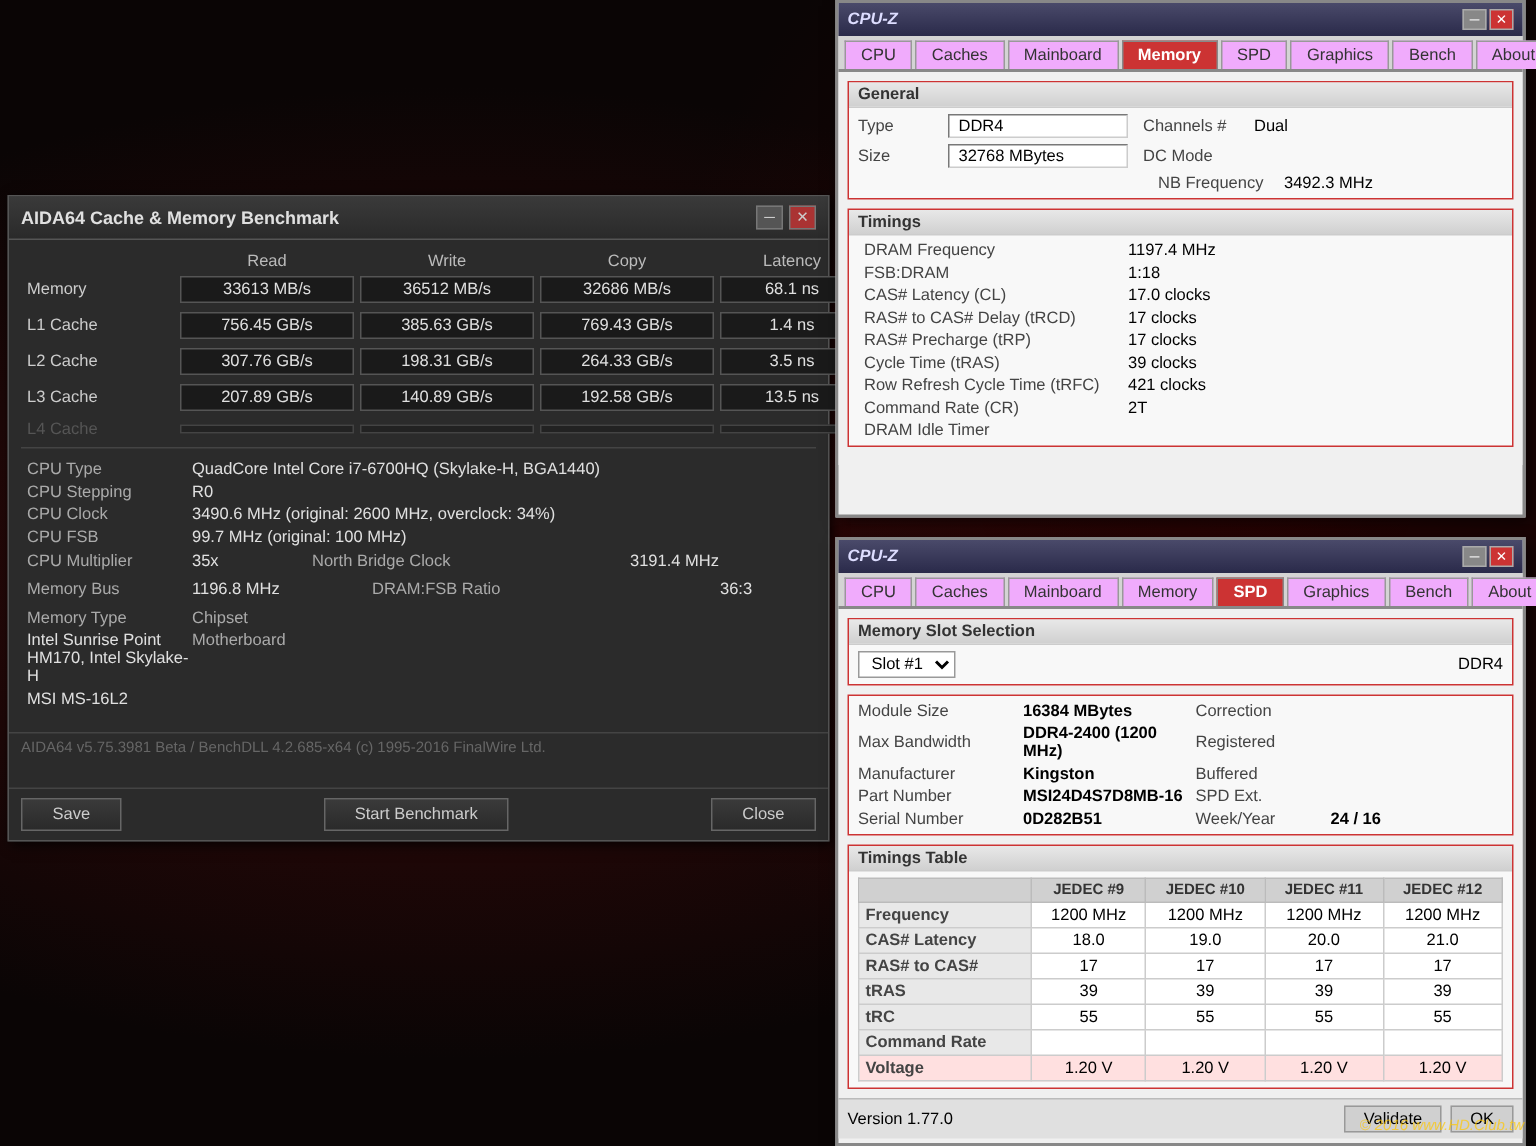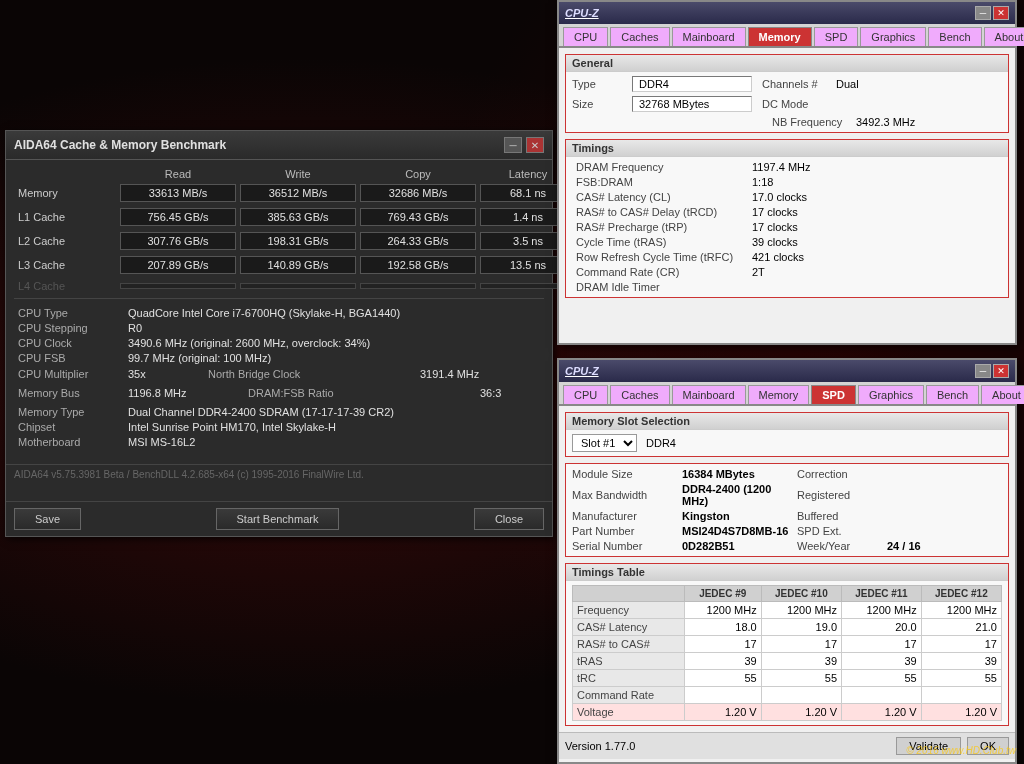--- a/index.html
+++ b/index.html
@@ -152,21 +152,20 @@
       padding: 4px 6px;
       background: linear-gradient(180deg, #4a4a6a 0%, #2a2a4a 100%);
       color: white;
       font-size: 12px;
       font-weight: bold;
     }
     .cpuz-title-text {
       display: flex;
       align-items: center;
       gap: 6px;
-      text-decoration: underline;
     }
     .cpuz-logo {
       font-size: 11px;
       font-style: italic;
       color: #ddf;
     }
     .cpuz-win-controls { display: flex; gap: 2px; }
     .cpuz-btn {
       width: 16px; height: 14px;
       background: #888;
@@ -253,22 +252,23 @@
     }
     .timing-value {
       font-size: 11px;
       color: #000;
     }
 
     
     .slot-select {
       display: flex;
       align-items: center;
-      gap: 9px;
+      gap: 24px;
       padding: 4px 6px;
+      justify-content: space-between;
     }
     .slot-dropdown {
       font-size: 11px;
       padding: 1px 4px;
       border: 1px solid #999;
       background: white;
     }
     .slot-type { font-size: 11px; color: #000; }
     .spd-label { font-size: 11px; color: #444; }
     .spd-value { font-size: 11px; color: #000; font-weight: bold; }
@@ -282,28 +282,29 @@
       background: #d0d0d0;
       border: 1px solid #bbb;
       padding: 2px 4px;
       text-align: center;
       font-size: 10px;
       color: #333;
     }
     .timings-table td {
       border: 1px solid #ccc;
       padding: 2px 4px;
-      text-align: right;
+      text-align: center;
       color: #000;
       background: white;
     }
     .timings-table td:first-child {
       background: #e8e8e8;
       text-align: left;
       color: #444;
+      font-weight: bold;
     }
     .timings-table tr.highlighted td { background: #ffe0e0; }
 
     .cpuz-footer {
       display: flex;
       align-items: center;
       justify-content: space-between;
       padding: 4px 6px;
       background: #e0e0e0;
       border-top: 1px solid #bbb;
@@ -425,21 +426,20 @@
 
     <div style="display:grid;grid-template-columns:110px 120px 1fr 60px;align-items:center;padding:2px 4px;margin-bottom:3px;">
       <span class="info-label">Memory Bus</span>
       <span class="info-value">1196.8 MHz</span>
       <span class="info-label">DRAM:FSB Ratio</span>
       <span class="info-value">36:3</span>
     </div>
 
     <div class="info-grid">
       <span class="info-label">Memory Type</span>
-      <span class="info-value">Dual Channel DDR4-2400 SDRAM (17-17-17-39 CR2)</span>
       <span class="info-label">Chipset</span>
       <span class="info-value">Intel Sunrise Point HM170, Intel Skylake-H</span>
       <span class="info-label">Motherboard</span>
       <span class="info-value">MSI MS-16L2</span>
     </div>
   </div>
 
   <div class="aida-footer">
     <span>AIDA64 v5.75.3981 Beta / BenchDLL 4.2.685-x64  (c) 1995-2016 FinalWire Ltd.</span>
   </div>

